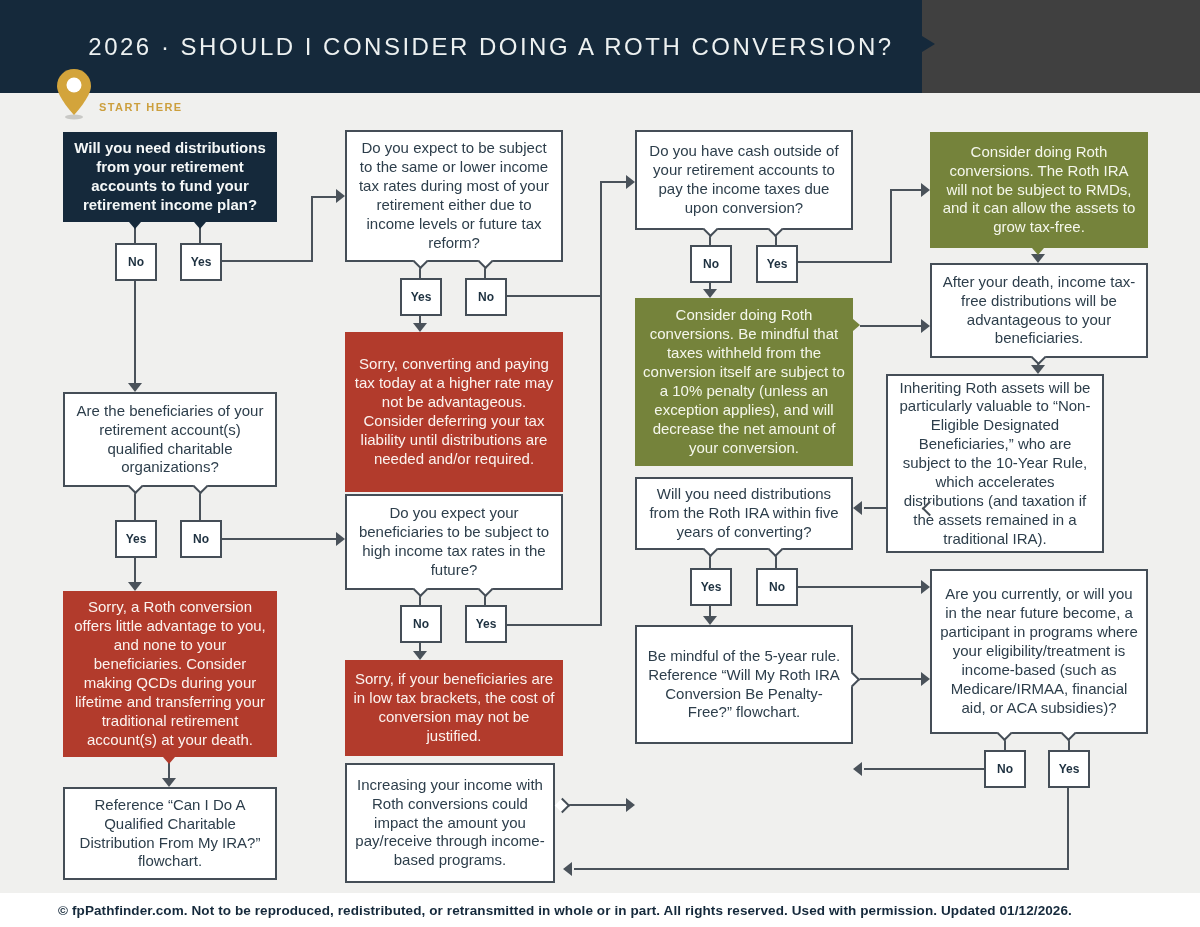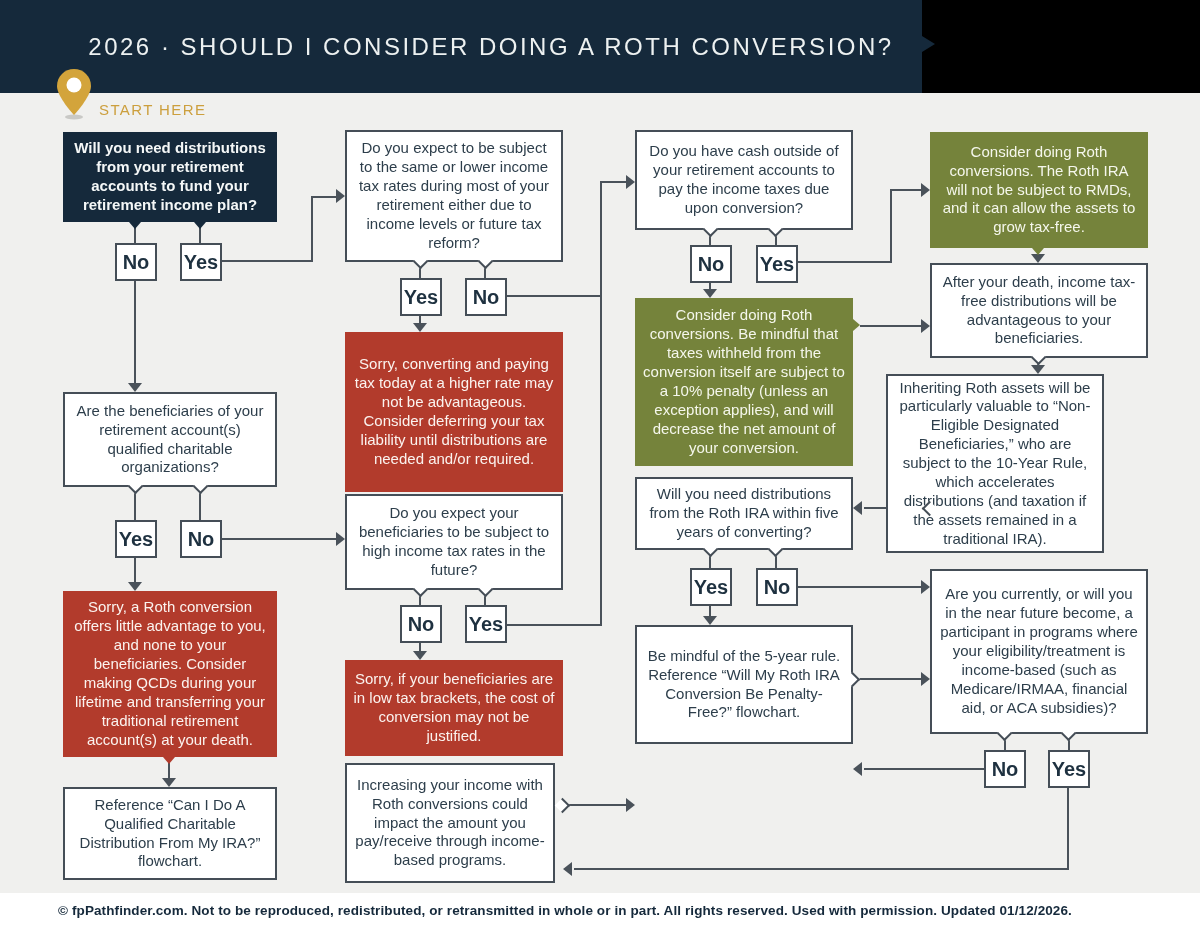--- a/index.html
+++ b/index.html
@@ -6,41 +6,41 @@
     --header-navy:#15293B;
     --box-red:#B23B2C;
     --box-olive:#75833B;
     --accent-gold:#D3A43B;
     --connector:#4A525A;
     --canvas-bg:#F0F0EE;
     --box-border:#454E57;
     --ink:#2D3E4B;
   }
   html,body{margin:0;padding:0;background:#fff;font-family:"Liberation Sans",sans-serif;}
-  .page{position:relative;width:1200px;height:927px;background:#000000;overflow:hidden;}
+  .page{position:relative;width:1200px;height:927px;background:#404040;overflow:hidden;}
   .topbar{position:absolute;left:0;top:0;width:922px;height:93px;background:var(--header-navy);display:flex;align-items:center;justify-content:center;}
   .topbar h1{margin:0;padding-left:60px;color:#EDF1F1;font-size:24px;font-weight:300;letter-spacing:2.5px;white-space:nowrap;}
   .topbar-arrow{position:absolute;left:922px;top:36px;width:0;height:0;
     border-top:8px solid transparent;border-bottom:8px solid transparent;border-left:13px solid var(--header-navy);}
   .canvas{position:absolute;left:0;top:93px;width:1200px;height:800px;background:var(--canvas-bg);}
   footer{position:absolute;left:0;top:893px;width:1200px;height:34px;background:#fff;display:flex;align-items:center;justify-content:center;}
   footer p{margin:0;font-size:13.5px;font-weight:700;color:var(--header-navy);padding-right:70px;letter-spacing:.1px;}
 
   .pin{position:absolute;left:54px;top:68px;z-index:5;}
-  .start-label{position:absolute;left:99px;top:101px;font-size:15px;font-weight:400;letter-spacing:1.4px;color:#CC9F3D;z-index:5;}
+  .start-label{position:absolute;left:99px;top:101px;font-size:11px;font-weight:700;letter-spacing:1.4px;color:#CC9F3D;z-index:5;}
 
   .node{position:absolute;box-sizing:border-box;display:flex;align-items:center;justify-content:center;
     text-align:center;font-size:15px;line-height:1.26;color:var(--ink);padding:5px 8px;z-index:1;}
   .node.white{background:#fff;border:2px solid var(--box-border);}
   .node.navy{background:var(--header-navy);color:#F4F7F7;font-weight:600;}
   .node.red{background:var(--box-red);color:#FBF3EF;}
   .node.olive{background:var(--box-olive);color:#F5F7EC;}
 
   .ans{position:absolute;width:42px;height:38px;box-sizing:border-box;background:#fff;border:2px solid var(--box-border);
-    display:flex;align-items:center;justify-content:center;font-weight:700;font-size:20px;color:#1E3140;z-index:1;}
+    display:flex;align-items:center;justify-content:center;font-weight:700;font-size:12px;color:#1E3140;z-index:1;}
 
   .cl{position:absolute;background:var(--connector);z-index:0;}
   .cl.h{height:2px;} .cl.v{width:2px;}
 
   .ar{position:absolute;width:0;height:0;z-index:2;}
   .ar.down{border-left:7px solid transparent;border-right:7px solid transparent;border-top:9px solid var(--connector);}
   .ar.right{border-top:7px solid transparent;border-bottom:7px solid transparent;border-left:9px solid var(--connector);}
   .ar.left{border-top:7px solid transparent;border-bottom:7px solid transparent;border-right:9px solid var(--connector);}
 
   .notch{position:absolute;width:11px;height:11px;background:#fff;transform:rotate(45deg);box-sizing:border-box;z-index:3;}

